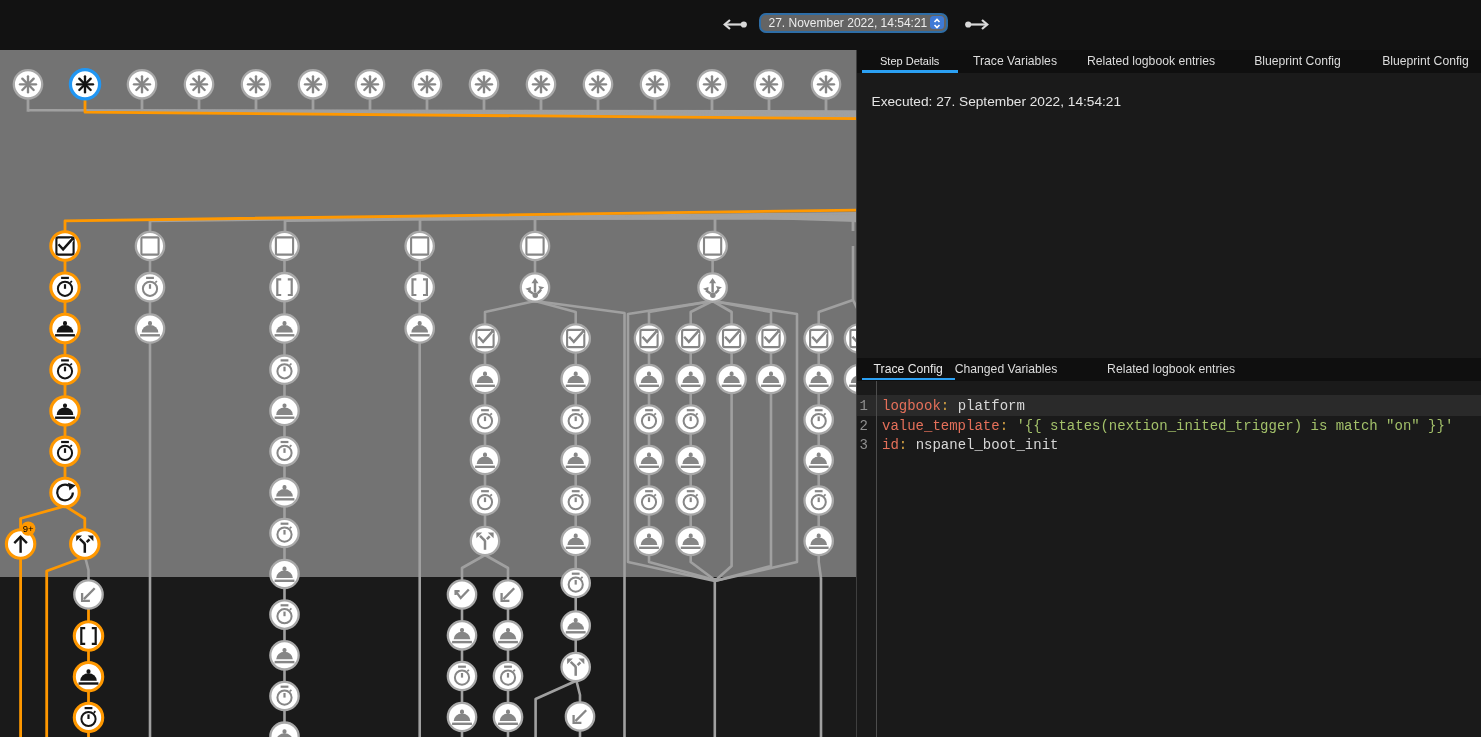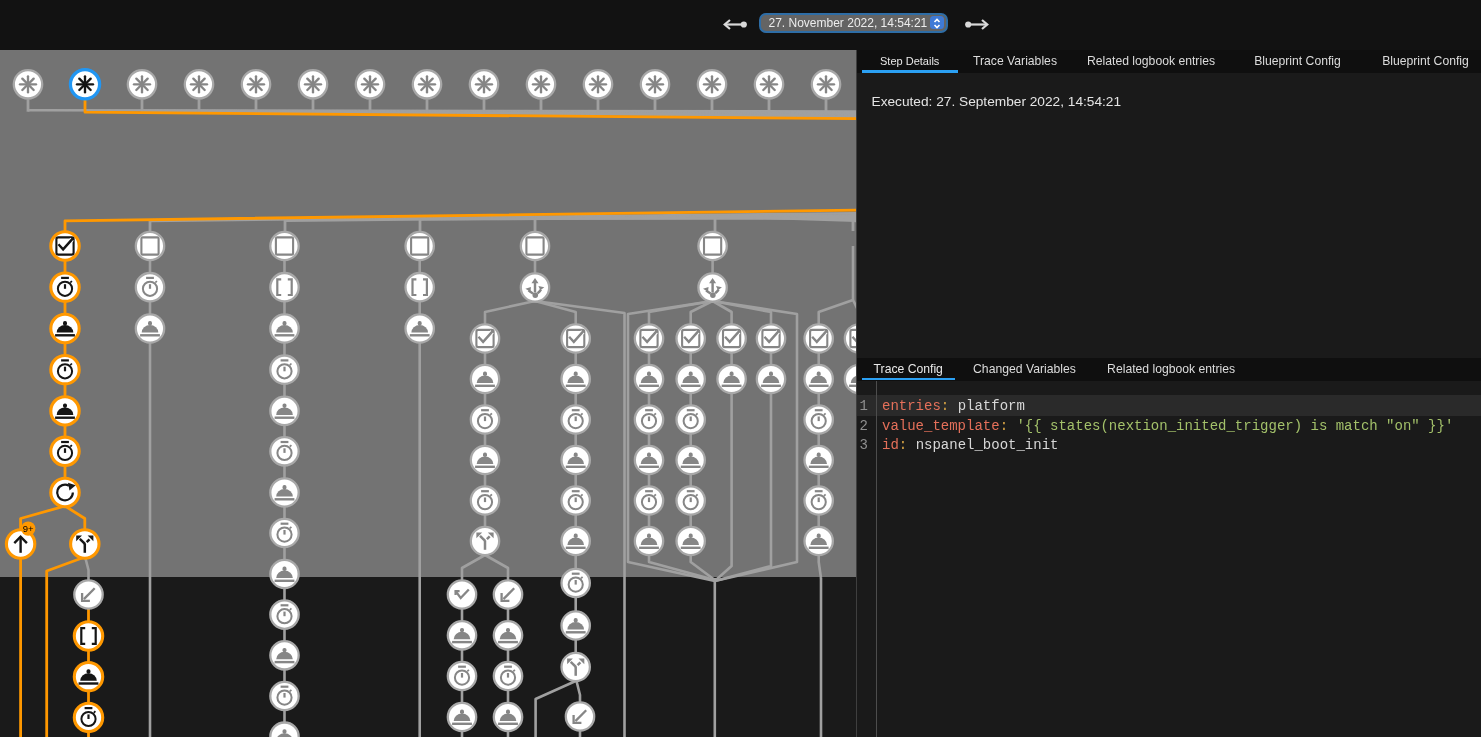--- a/index.html
+++ b/index.html
@@ -760,25 +760,25 @@
     <div class="abs" style="left:100.7px;top:0;width:114.6px;height:23px;line-height:23px;text-align:center;font-size:12.2px;color:#dcdcdc;">Trace Variables</div>
     <div class="abs" style="left:215.3px;top:0;width:157.4px;height:23px;line-height:23px;text-align:center;font-size:12.2px;color:#dcdcdc;">Related logbook entries</div>
     <div class="abs" style="left:372.7px;top:0;width:135.6px;height:23px;line-height:23px;text-align:center;font-size:12.2px;color:#dcdcdc;">Blueprint Config</div>
     <div class="abs" style="left:508.3px;top:0;width:120.4px;height:23px;line-height:23px;text-align:center;font-size:12.2px;color:#dcdcdc;">Blueprint Config</div>
     <div class="abs" style="left:4.7px;top:20.3px;width:96px;height:2.7px;background:#2ba0f3;"></div>
 
     <div class="abs" style="left:14.5px;top:44px;font-size:13.7px;color:#e4e4e4;">Executed: 27. September 2022, 14:54:21</div>
 
     <div class="abs" style="left:0;top:308px;width:624px;height:22.5px;background:#0f0f0f;"></div>
     <div class="abs" style="left:4.8px;top:308px;width:92.9px;height:22.5px;line-height:22.5px;text-align:center;font-size:12.2px;color:#e8e8e8;">Trace Config</div>
-    <div class="abs" style="left:97.7px;top:308px;width:139.5px;height:22.5px;line-height:22.5px;text-align:center;font-size:12.2px;color:#dcdcdc;">Changed Variables</div>
+    <div class="abs" style="left:97.7px;top:308px;width:139.5px;height:22.5px;line-height:22.5px;font-size:12.2px;color:#dcdcdc;">Changed Variables</div>
     <div class="abs" style="left:237.2px;top:308px;width:153.9px;height:22.5px;line-height:22.5px;text-align:center;font-size:12.2px;color:#dcdcdc;">Related logbook entries</div>
     <div class="abs" style="left:4.8px;top:327.8px;width:92.9px;height:2.7px;background:#2ba0f3;"></div>
 
     <div class="abs" style="left:0;top:330.5px;width:624px;height:356.5px;background:#1a1a1a;"></div>
     <div class="abs" style="left:0;top:345px;width:624px;height:21px;background:#2a2a2a;"></div>
     <div class="abs" style="left:19.2px;top:330.5px;width:1px;height:356.5px;background:#4d4d4d;"></div>
     <div class="abs" style="left:0;top:347.3px;width:11px;text-align:right;font-family:'Liberation Mono',monospace;font-size:14px;line-height:19.5px;color:#8f8f8f;">1<br>2<br>3</div>
-    <div class="abs" style="left:25px;top:347.3px;font-family:'Liberation Mono',monospace;font-size:14px;line-height:19.5px;white-space:pre;"><span style="color:#e5705a">entries</span><span style="color:#d6a345">:</span> <span style="color:#d8d8d8">platform</span>
+    <div class="abs" style="left:25px;top:347.3px;font-family:'Liberation Mono',monospace;font-size:14px;line-height:19.5px;white-space:pre;"><span style="color:#e5705a">logbook</span><span style="color:#d6a345">:</span> <span style="color:#d8d8d8">platform</span>
 <span style="color:#e5705a">value_template</span><span style="color:#d6a345">:</span> <span style="color:#a3c16a">'{{ states(nextion_inited_trigger) is match "on" }}'</span>
 <span style="color:#e5705a">id</span><span style="color:#d6a345">:</span> <span style="color:#d8d8d8">nspanel_boot_init</span></div>
   </div>
 </div>
 
 </body></html>

